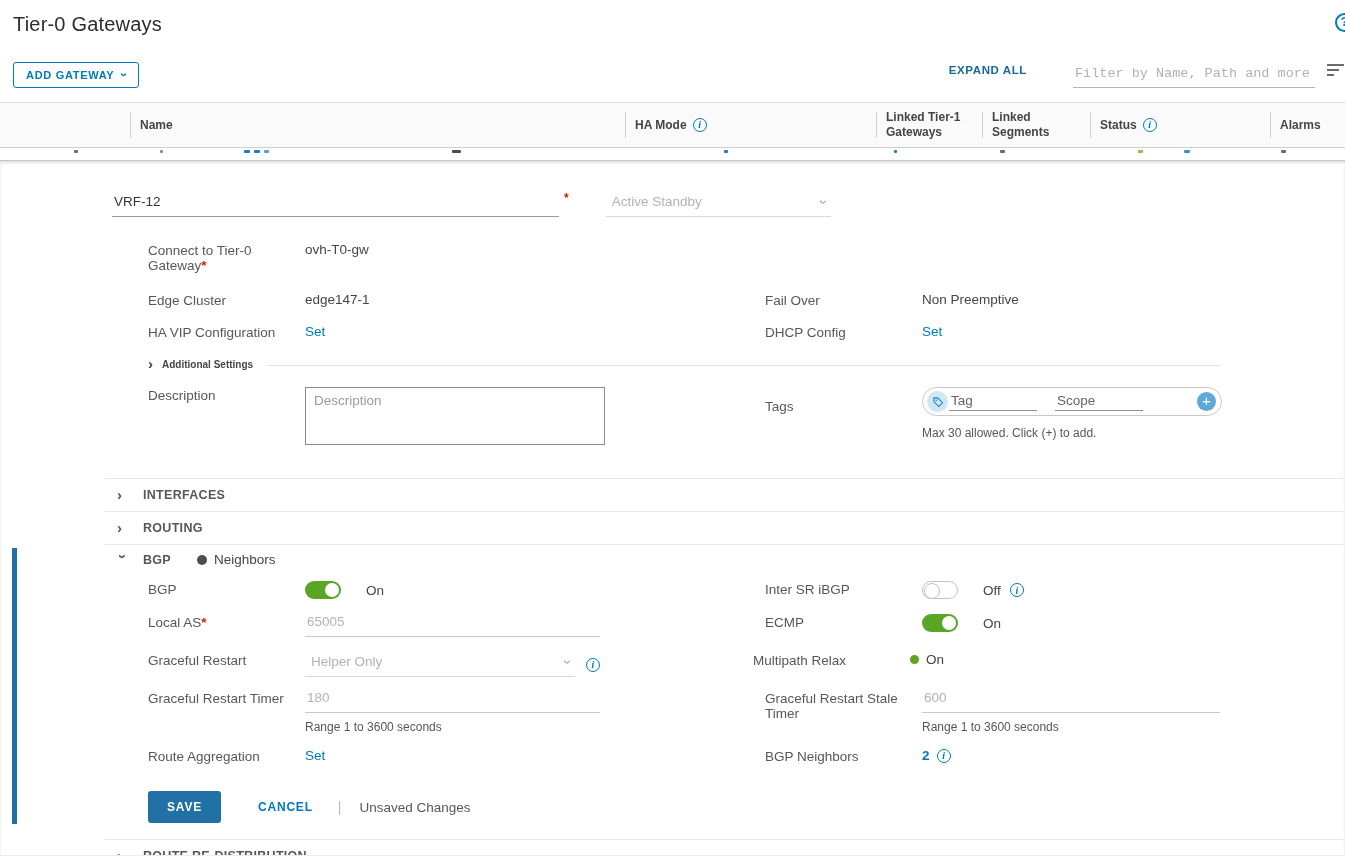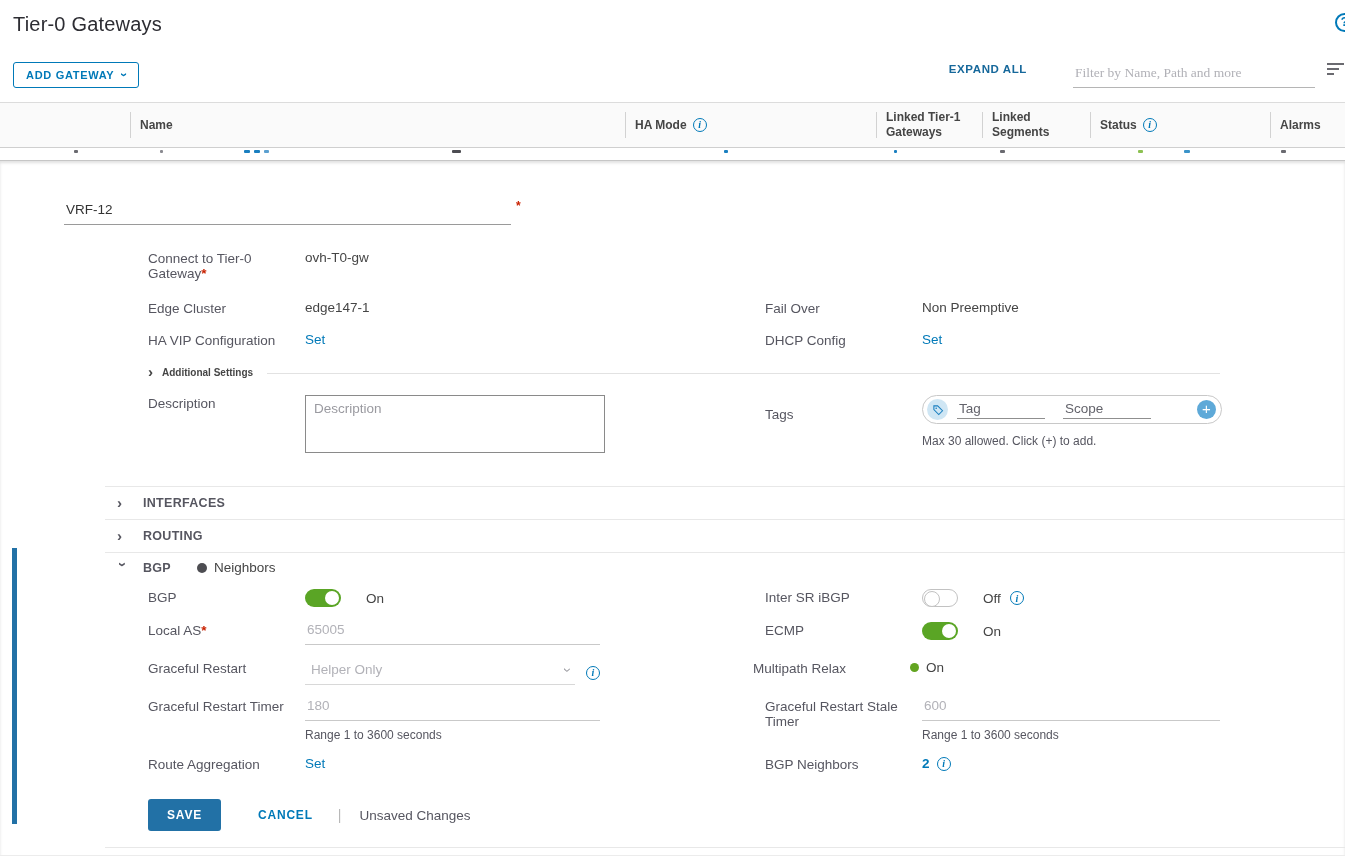--- a/index.html
+++ b/index.html
@@ -13,21 +13,21 @@
 
   
   .toolbar { display:flex; align-items:flex-end; margin:25px 0 0 13px; height:27px; }
   .btn-outline { border:1px solid #0079b8; color:#0079b8; background:#fff; font-size:11px; font-weight:700;
     letter-spacing:.7px; padding:6px 11px 6px 12px; border-radius:3px; display:inline-flex; align-items:center; gap:8px; cursor:pointer;
     font-family:inherit; }
   .caret-down { display:inline-block; transform:rotate(90deg); font-size:12px; font-weight:700; line-height:10px; }
   .toolbar-right { margin-left:auto; display:flex; align-items:flex-start; }
   .expand-all { color:#16689b; font-size:11.5px; font-weight:700; letter-spacing:.6px; margin-right:46px; cursor:pointer; }
   .filter-input { width:242px; border:none; border-bottom:1px solid #b5b5b5; font-size:13.5px; padding:2px 2px 6px;
-    color:#454545; background:transparent; font-family:Liberation Serif, serif; margin-right:12px; }
+    color:#454545; background:transparent; font-family:Liberation Mono, monospace; margin-right:12px; }
   .filter-input::placeholder { color:#b1b1b7; }
   .filter-icon { width:18px; height:14px; position:relative; flex:none; margin-bottom:6px; }
   .filter-icon i { position:absolute; left:0; height:2px; background:#6a6a70; display:block; }
   .filter-icon i:nth-child(1){ top:0; width:17px; } .filter-icon i:nth-child(2){ top:5px; width:12px; }
   .filter-icon i:nth-child(3){ top:10px; width:7px; }
 
   
   .thead { display:flex; margin-top:14px; height:46px; background:#fafafa; border-top:1px solid #dcdcdc;
     border-bottom:1px solid #cfcfcf; font-size:12px; font-weight:700; color:#454545; align-items:center; }
   .th { height:100%; display:flex; align-items:center; gap:6px; padding:0 10px; position:relative; line-height:1.25; }
@@ -53,21 +53,21 @@
   .lcol-field { width:295px; }
   .fgap { width:165px; }
   .rcol-label { width:157px; color:#565660; padding-top:1px; }
   .rcol-field { width:298px; }
 
   .val { color:#454545; }
   .link { color:#0079b8; cursor:pointer; text-decoration:none; }
   .req { color:#c92100; font-weight:700; }
 
   
-  .row-name { margin-top:20px; display:flex; align-items:flex-end; padding-left:64px; }
+  .row-name { margin-top:12px; display:flex; align-items:flex-end; padding-left:112px; }
   .name-input { width:447px; border:none; border-bottom:1px solid #9a9a9a; font-size:13.5px; color:#333;
     padding:2px 2px 7px; font-family:inherit; background:transparent; }
   .name-req { margin:0 0 12px 5px; font-size:12px; }
   .fake-select { display:flex; align-items:center; border-bottom:1px solid #d8d8d8; padding:2px 4px 7px 6px;
     color:#b2b2b8; font-size:13.5px; }
   .fake-select .sel-caret { margin-left:auto; transform:rotate(90deg); color:#9a9aa0; font-size:14px; line-height:10px; }
   .ha-select { width:225px; margin-left:37px; }
 
   
   .addl { display:flex; align-items:center; margin-top:18px; padding-left:148px; }
@@ -80,21 +80,21 @@
     font-size:13.5px; padding:5px 8px; color:#454545; }
   .desc-textarea::placeholder { color:#9a9aa0; }
   .tags-block { width:300px; }
   .tag-pill { width:300px; height:29px; border:1px solid #c8c8c8; border-radius:15px; display:flex; align-items:center;
     padding:0 5px 0 4px; background:#fff; }
   .tag-circle { width:21px; height:21px; border-radius:50%; background:#cfe6f4; display:flex; align-items:center;
     justify-content:center; flex:none; }
   .mini-input { border:none; border-bottom:1px solid #8f8f8f; width:88px; font-size:13.5px; font-family:inherit;
     padding:0 2px 2px; color:#454545; background:transparent; }
   .mini-input::placeholder { color:#63636b; }
-  .tag-in { margin-left:9px; } .scope-in { margin-left:18px; }
+  .tag-in { margin-left:1px; } .scope-in { margin-left:18px; }
   .plus-btn { margin-left:auto; width:19px; height:19px; border-radius:50%; background:#5ea9d8; color:#fff;
     font-size:15px; line-height:18px; text-align:center; font-weight:400; cursor:pointer; flex:none; }
   .tags-hint { font-size:12px; color:#565660; margin-top:10px; }
 
   
   .sections { margin-top:30px; }
   .sec-row { margin-left:105px; border-top:1px solid #e8e8e8; display:flex; align-items:center; height:33px; }
   .sec-chev { width:12px; margin-left:12px; color:#565660; font-size:15px; font-weight:700; line-height:12px; }
   .sec-chev.down { transform:rotate(90deg); }
   .sec-label { font-size:12.5px; font-weight:700; color:#565660; letter-spacing:.3px; margin-left:14px; }
@@ -190,20 +190,24 @@
   <span class="frag" style="left:1184px;width:6px;background:#3b93c9"></span>
   <span class="frag" style="left:1281px;width:5px;background:#6a6a70"></span>
 </div>
 
 <div class="panel">
   <div class="active-bar"></div>
 
   <div class="row-name">
     <input class="name-input" value="VRF-12" style="">
     <span class="req name-req">*</span>
+    <div class="fake-select ha-select">
+      <span>Active Standby</span>
+      <span class="sel-caret">›</span>
+    </div>
   </div>
 
   <div class="frow" style="margin-top:25px">
     <div class="lcol-label"><span>Connect to Tier-0 Gateway</span><span class="req">*</span></div>
     <div class="lcol-field val">ovh-T0-gw</div>
   </div>
 
   <div class="frow" style="margin-top:19px">
     <div class="lcol-label">Edge Cluster</div>
     <div class="lcol-field val">edge147-1</div>

